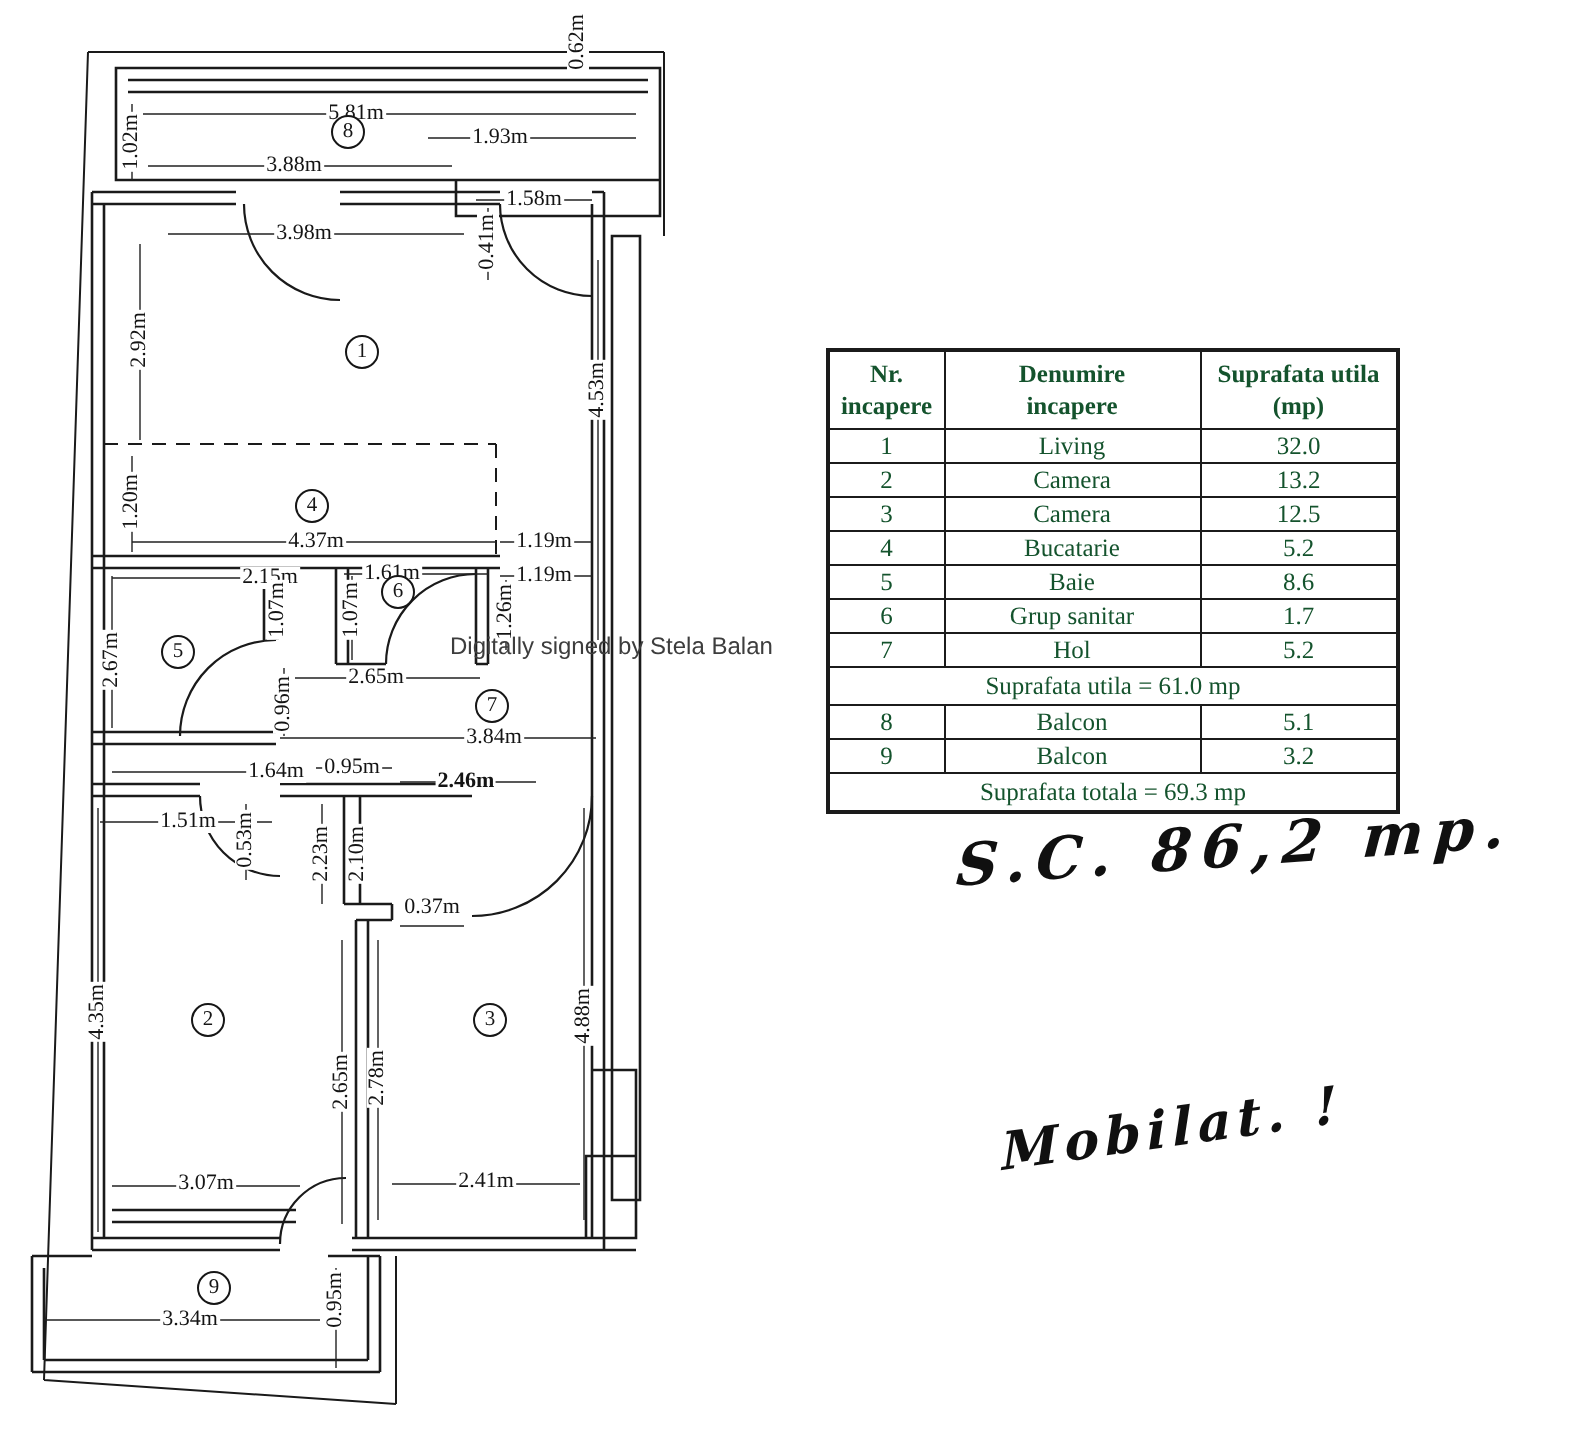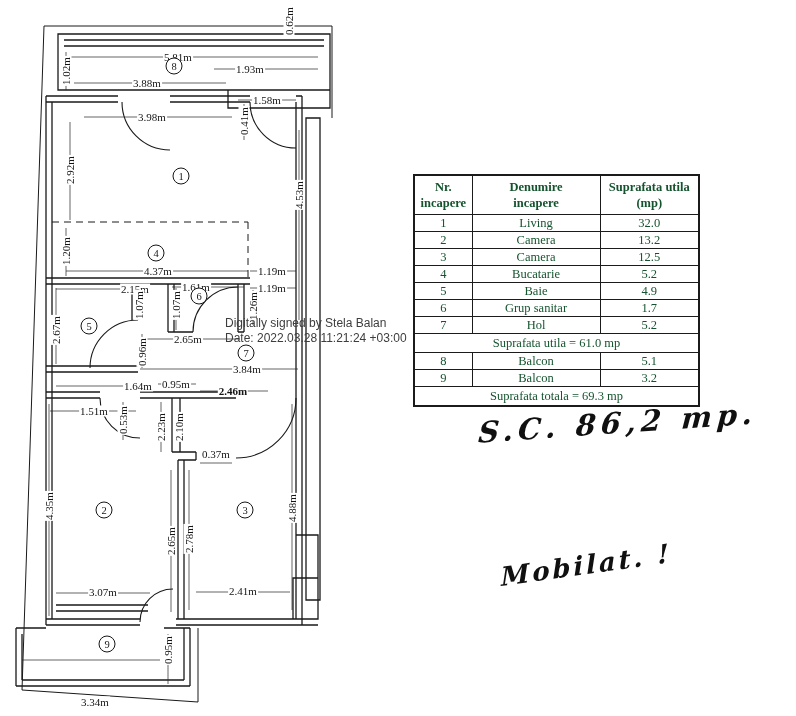--- a/index.html
+++ b/index.html
@@ -126,21 +126,21 @@
       <span class="dim vert" style="left: 123px; top: 420px;">0.53m</span>
       <span class="dim vert" style="left: 161px; top: 427px;">2.23m</span>
       <span class="dim vert" style="left: 179px; top: 427px;">2.10m</span>
       <span class="dim" style="left: 216px; top: 454px;">0.37m</span>
       <span class="dim vert" style="left: 49px; top: 506px;">4.35m</span>
       <span class="dim vert" style="left: 292px; top: 508px;">4.88m</span>
       <span class="dim vert" style="left: 171px; top: 541px;">2.65m</span>
       <span class="dim vert" style="left: 189px; top: 539px;">2.78m</span>
       <span class="dim" style="left: 103px; top: 592px;">3.07m</span>
       <span class="dim" style="left: 243px; top: 591px;">2.41m</span>
-      <span class="dim" style="left: 95px; top: 660px; margin-top: 42px;">3.34m</span>
+      <span class="dim" style="left: 95px; top: 660px;">3.34m</span>
       <span class="dim vert" style="left: 168px; top: 650px;">0.95m</span>
     </div>
 
   <div>
 
   <span class="room" style="left: 174px; top: 66px;">8</span>
       <span class="room" style="left: 181px; top: 176px;">1</span>
       <span class="room" style="left: 156px; top: 253px;">4</span>
       <span class="room" style="left: 199px; top: 296px;">6</span>
       <span class="room" style="left: 89px; top: 326px;">5</span>
@@ -189,21 +189,21 @@
 
         <tr>
           <td>4</td>
           <td>Bucatarie</td>
           <td>5.2</td>
         </tr>
 
         <tr>
           <td>5</td>
           <td>Baie</td>
-          <td>4.9</td>
+          <td>8.6</td>
         </tr>
 
         <tr>
           <td>6</td>
           <td>Grup sanitar</td>
           <td>1.7</td>
         </tr>
 
         <tr>
           <td>7</td>
@@ -232,19 +232,18 @@
       </tbody>
     <tbody>
       <tr class="span-row">
         <td colspan="3">Suprafata totala = 69.3 mp</td>
       </tr>
     </tbody>
   </table>
 
   <div class="sig">
     <div class="sig-line">Digitally signed by Stela Balan</div>
-    <div class="sig-line">Date: 2022.03.28 11:21:24 +03:00</div>
   </div>
 
   <div class="hand hand-sc">S.C.  86,2 mp.</div>
   <div class="hand hand-mob">Mobilat. !</div>
 
 </div>
 
 </body></html>

